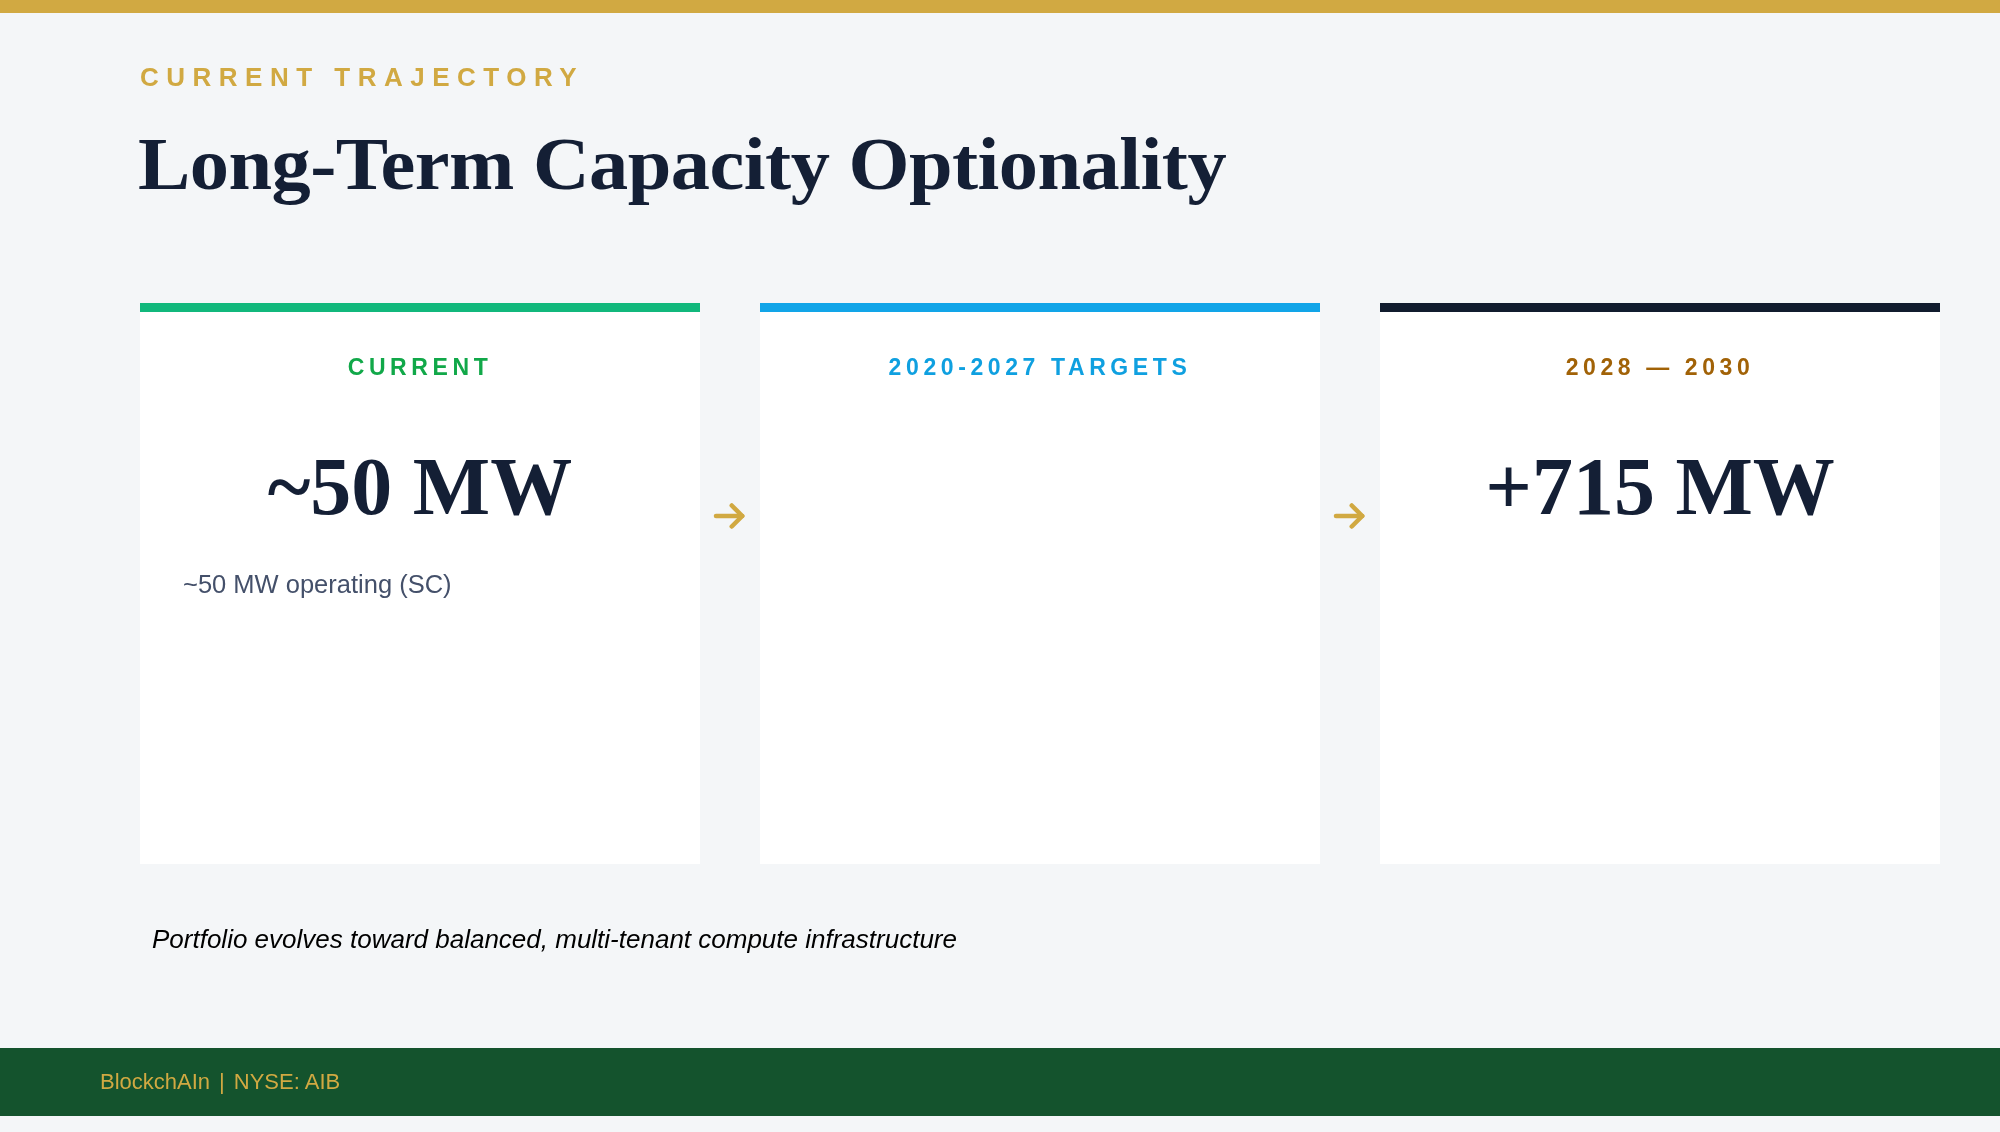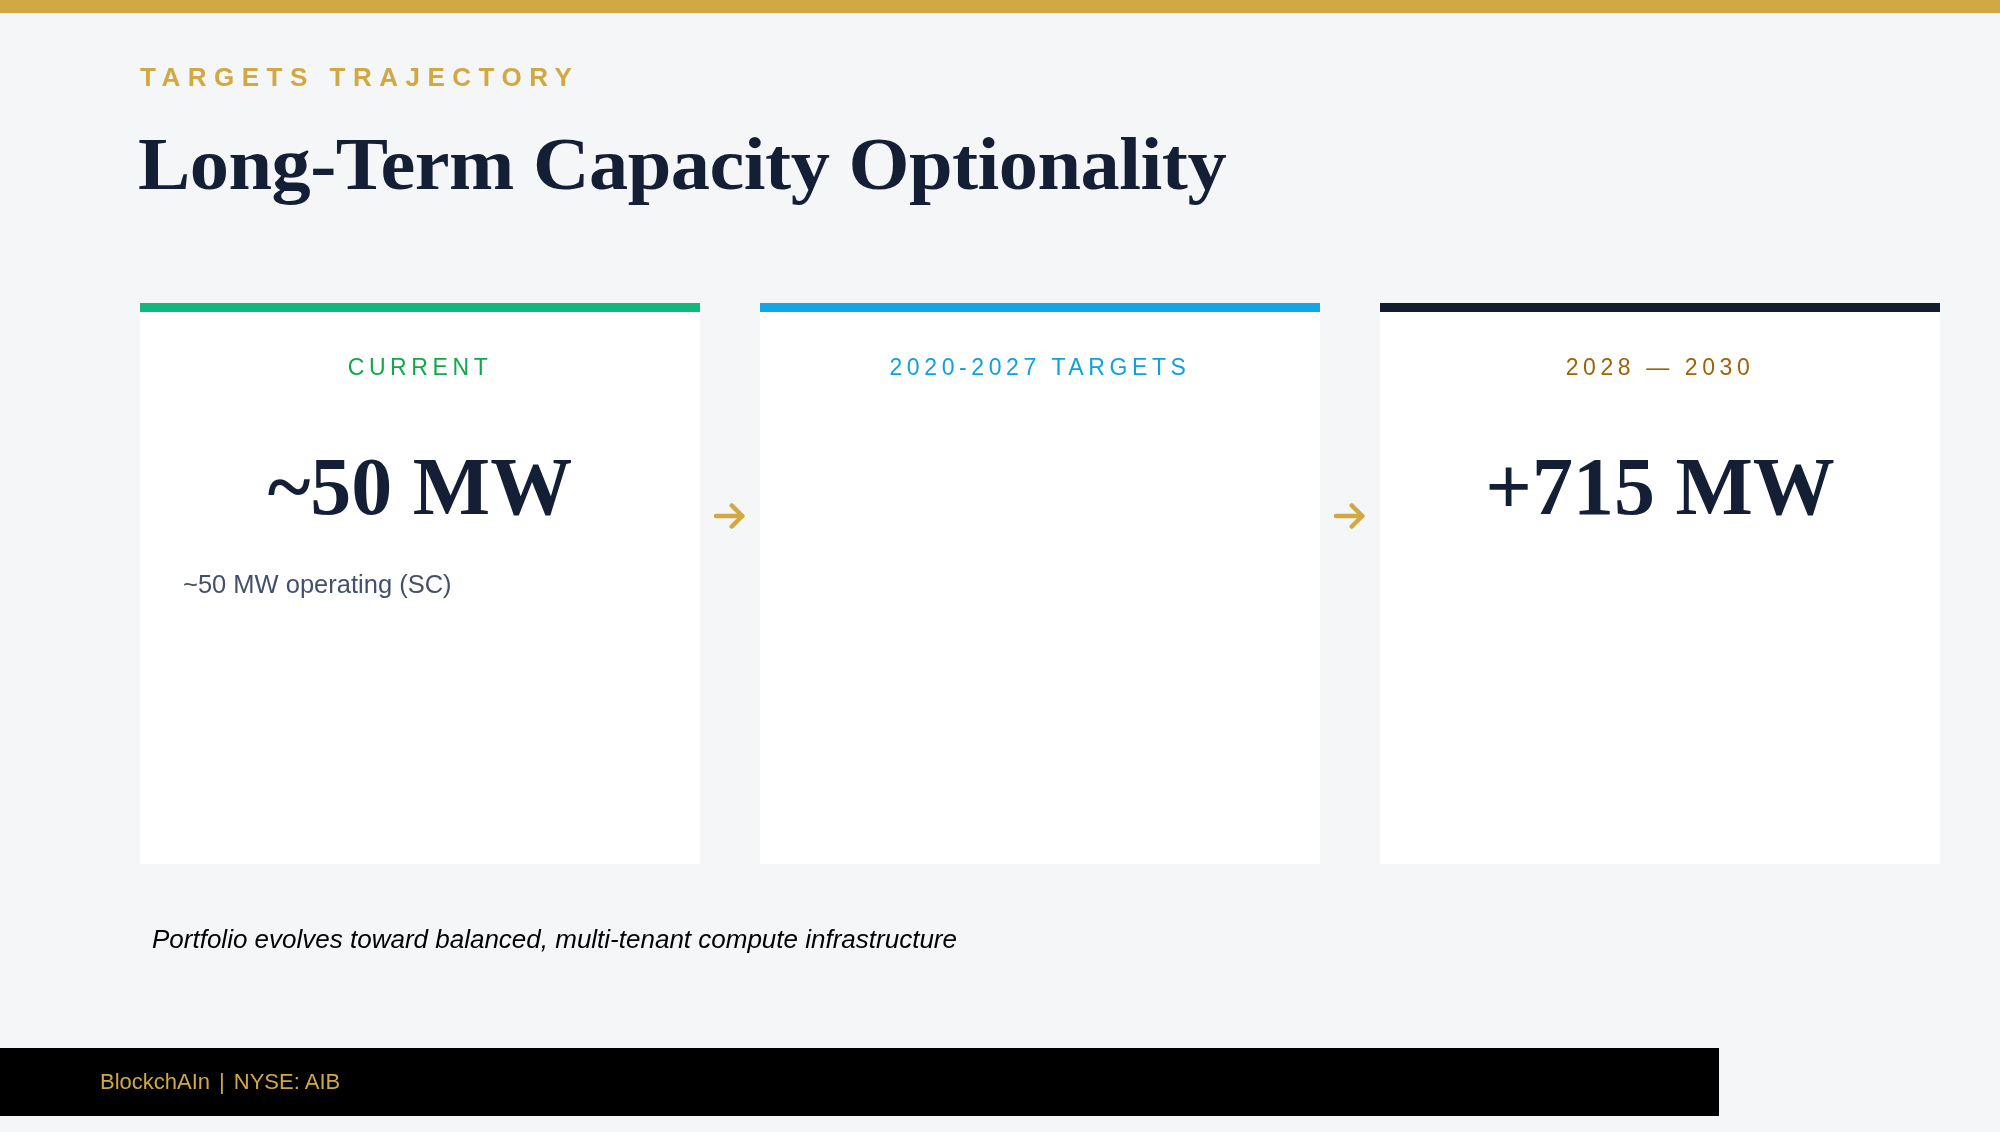--- a/index.html
+++ b/index.html
@@ -76,21 +76,21 @@
     flex: 1 1 auto;
     position: relative;
   }
   .card-label {
     position: absolute;
     top: 42px;
     left: 0;
     width: 100%;
     text-align: center;
     font-size: 23px;
-    font-weight: normal;
+    font-weight: bold;
     letter-spacing: 4.6px;
     font-family: "Liberation Sans", sans-serif;
   }
   .card-figure {
     position: absolute;
     top: 128px;
     left: 0;
     width: 100%;
     text-align: center;
     font-family: "Liberation Serif", serif;
@@ -134,42 +134,42 @@
     font-style: italic;
     color: #000000;
     font-family: "Liberation Sans", sans-serif;
   }
 
   
   .footer {
     position: absolute;
     left: 0;
     top: 1048px;
-    width: 1719px;
+    width: 2000px;
     height: 68px;
-    background: #000000;
+    background: #14532d;
   }
   .footer-text {
     position: absolute;
     left: 100px;
     top: 50%;
     transform: translateY(-50%);
     font-size: 22px;
     color: #d1a942;
     font-family: "Liberation Sans", sans-serif;
     white-space: nowrap;
   }
   .footer-sep { padding: 0 9px; }
 </style>
 </head>
 <body>
 
 <div class="top-accent"></div>
 
-<div class="eyebrow">TARGETS TRAJECTORY</div>
+<div class="eyebrow">CURRENT TRAJECTORY</div>
 <div class="page-title">Long-Term Capacity Optionality</div>
 
 <div class="cards-row">
 
   <div class="card">
     <div class="card-accent" style="background: rgb(17, 184, 124);"></div>
     <div class="card-body">
       <div class="card-label" style="color: rgb(17, 168, 73);">CURRENT</div>
       <div class="card-figure">~50 MW</div>
       <div class="card-desc">~50 MW operating (SC)</div>

